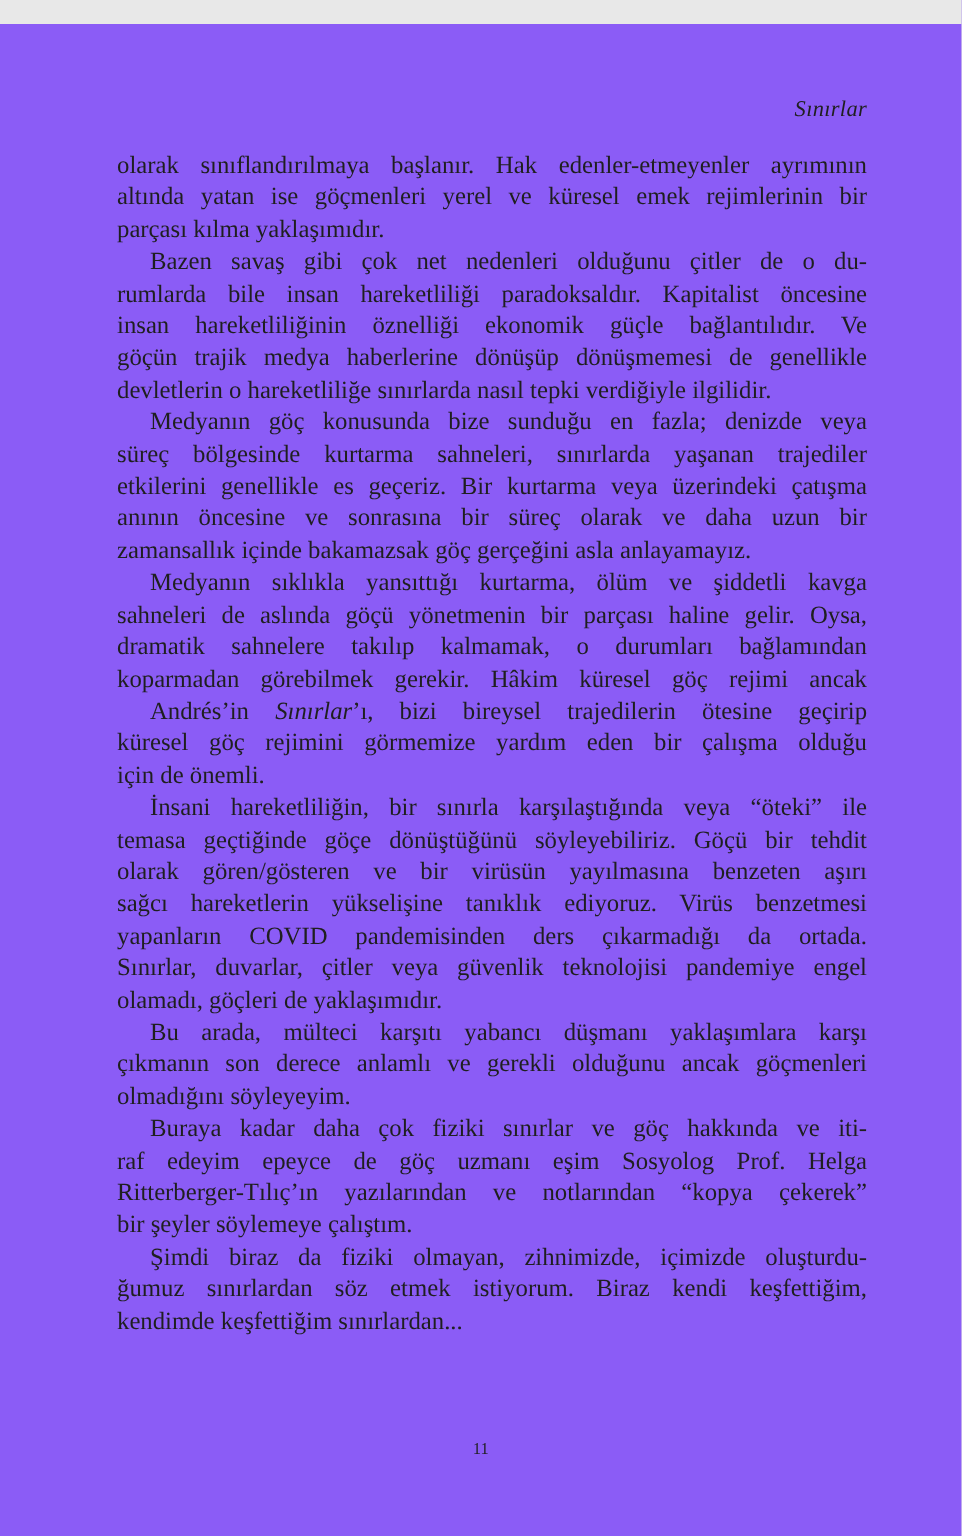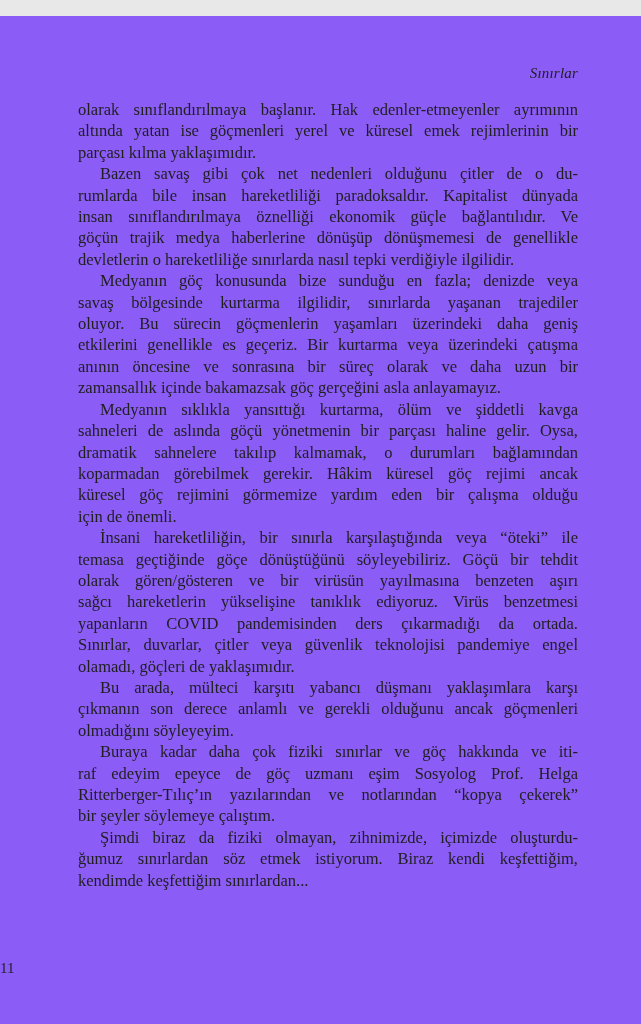--- a/index.html
+++ b/index.html
@@ -49,58 +49,58 @@
     text-indent: 22px;
   }
   .italic {
     font-style: italic;
   }
   .page-number {
     position: absolute;
     top: 944px;
     left: 0;
     width: 100%;
-    text-align: left;
-    font-size: 15px;
+    text-align: center;
+    font-size: 11px;
   }
 </style>
 </head>
 <body>
 
 <div class="page">
   <div class="running-head">Sınırlar</div>
 
   <div class="body-text">
       <div class="paragraph">
         <div class="line first"><span>olarak sınıflandırılmaya başlanır. Hak edenler-etmeyenler ayrımının</span></div>
         <div class="line"><span>altında yatan ise göçmenleri yerel ve küresel emek rejimlerinin bir</span></div>
         <div class="line last"><span>parçası kılma yaklaşımıdır.</span></div>
       </div>
       <div class="paragraph indent">
         <div class="line first"><span>Bazen savaş gibi çok net nedenleri olduğunu çitler de o du-</span></div>
-        <div class="line"><span>rumlarda bile insan hareketliliği paradoksaldır. Kapitalist dünyada</span></div>
-        <div class="line"><span>insan sınıflandırılmaya öznelliği ekonomik güçle bağlantılıdır. Ve</span></div>
+        <div class="line"><span>rumlarda bile insan hareketliliği paradoksaldır. Kapitalist öncesine</span></div>
+        <div class="line"><span>insan hareketliliğinin öznelliği ekonomik güçle bağlantılıdır. Ve</span></div>
         <div class="line"><span>göçün trajik medya haberlerine dönüşüp dönüşmemesi de genellikle</span></div>
         <div class="line last"><span>devletlerin o hareketliliğe sınırlarda nasıl tepki verdiğiyle ilgilidir.</span></div>
       </div>
       <div class="paragraph indent">
         <div class="line first"><span>Medyanın göç konusunda bize sunduğu en fazla; denizde veya</span></div>
-        <div class="line"><span>savaş bölgesinde kurtarma ilgilidir, sınırlarda yaşanan trajediler</span></div>
-        <div class="line"><span>oluyor. Bu sürecin göçmenlerin yaşamları üzerindeki daha geniş</span></div>
+        <div class="line"><span>süreç bölgesinde kurtarma sahneleri, sınırlarda yaşanan trajediler</span></div>
         <div class="line"><span>etkilerini genellikle es geçeriz. Bir kurtarma veya üzerindeki çatışma</span></div>
         <div class="line"><span>anının öncesine ve sonrasına bir süreç olarak ve daha uzun bir</span></div>
         <div class="line last"><span>zamansallık içinde bakamazsak göç gerçeğini asla anlayamayız.</span></div>
       </div>
       <div class="paragraph indent">
         <div class="line first"><span>Medyanın sıklıkla yansıttığı kurtarma, ölüm ve şiddetli kavga</span></div>
         <div class="line"><span>sahneleri de aslında göçü yönetmenin bir parçası haline gelir. Oysa,</span></div>
         <div class="line"><span>dramatik sahnelere takılıp kalmamak, o durumları bağlamından</span></div>
         <div class="line"><span>koparmadan görebilmek gerekir. Hâkim küresel göç rejimi ancak</span></div>
       </div>
       <div class="paragraph indent">
+        <div class="line first"><span>Andrés’in </span><span class="italic">Sınırlar</span><span>’ı, bizi bireysel trajedilerin ötesine geçirip</span></div>
         <div class="line"><span>küresel göç rejimini görmemize yardım eden bir çalışma olduğu</span></div>
         <div class="line last"><span>için de önemli.</span></div>
       </div>
       <div class="paragraph indent">
         <div class="line first"><span>İnsani hareketliliğin, bir sınırla karşılaştığında veya “öteki” ile</span></div>
         <div class="line"><span>temasa geçtiğinde göçe dönüştüğünü söyleyebiliriz. Göçü bir tehdit</span></div>
         <div class="line"><span>olarak gören/gösteren ve bir virüsün yayılmasına benzeten aşırı</span></div>
         <div class="line"><span>sağcı hareketlerin yükselişine tanıklık ediyoruz. Virüs benzetmesi</span></div>
         <div class="line"><span>yapanların COVID pandemisinden ders çıkarmadığı da ortada.</span></div>
         <div class="line"><span>Sınırlar, duvarlar, çitler veya güvenlik teknolojisi pandemiye engel</span></div>

